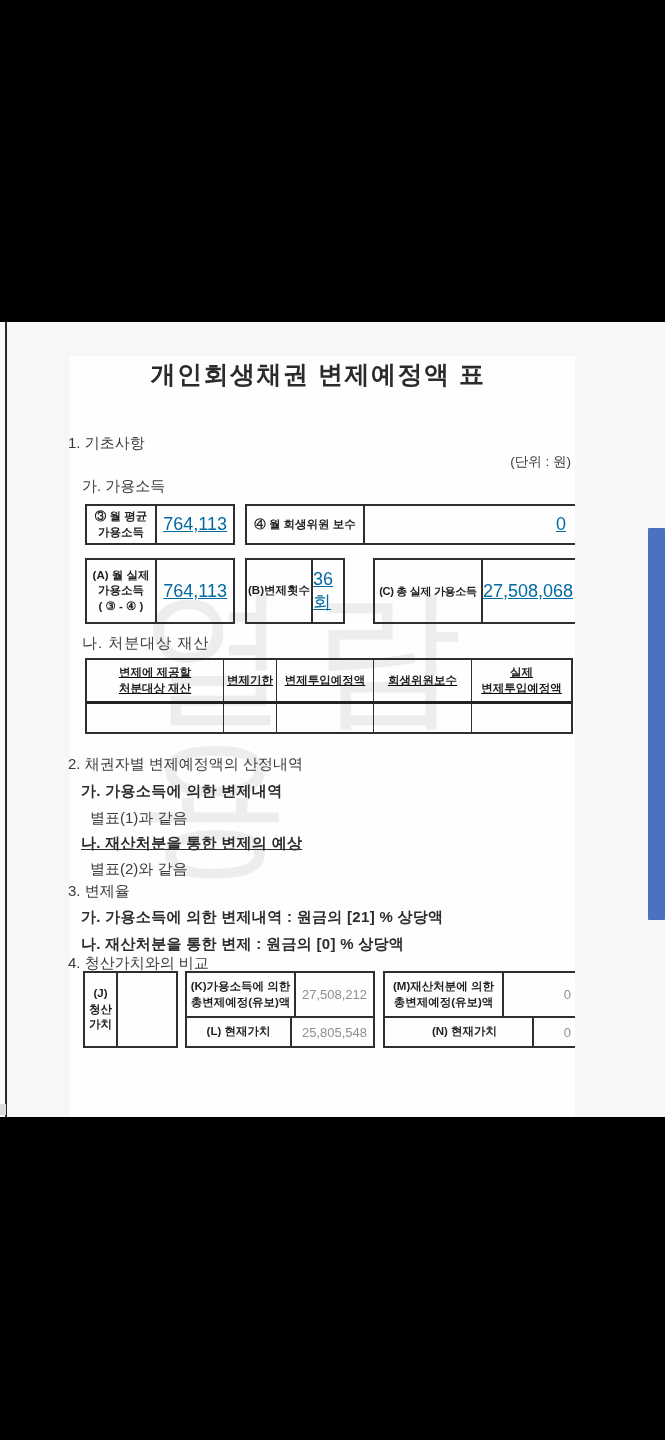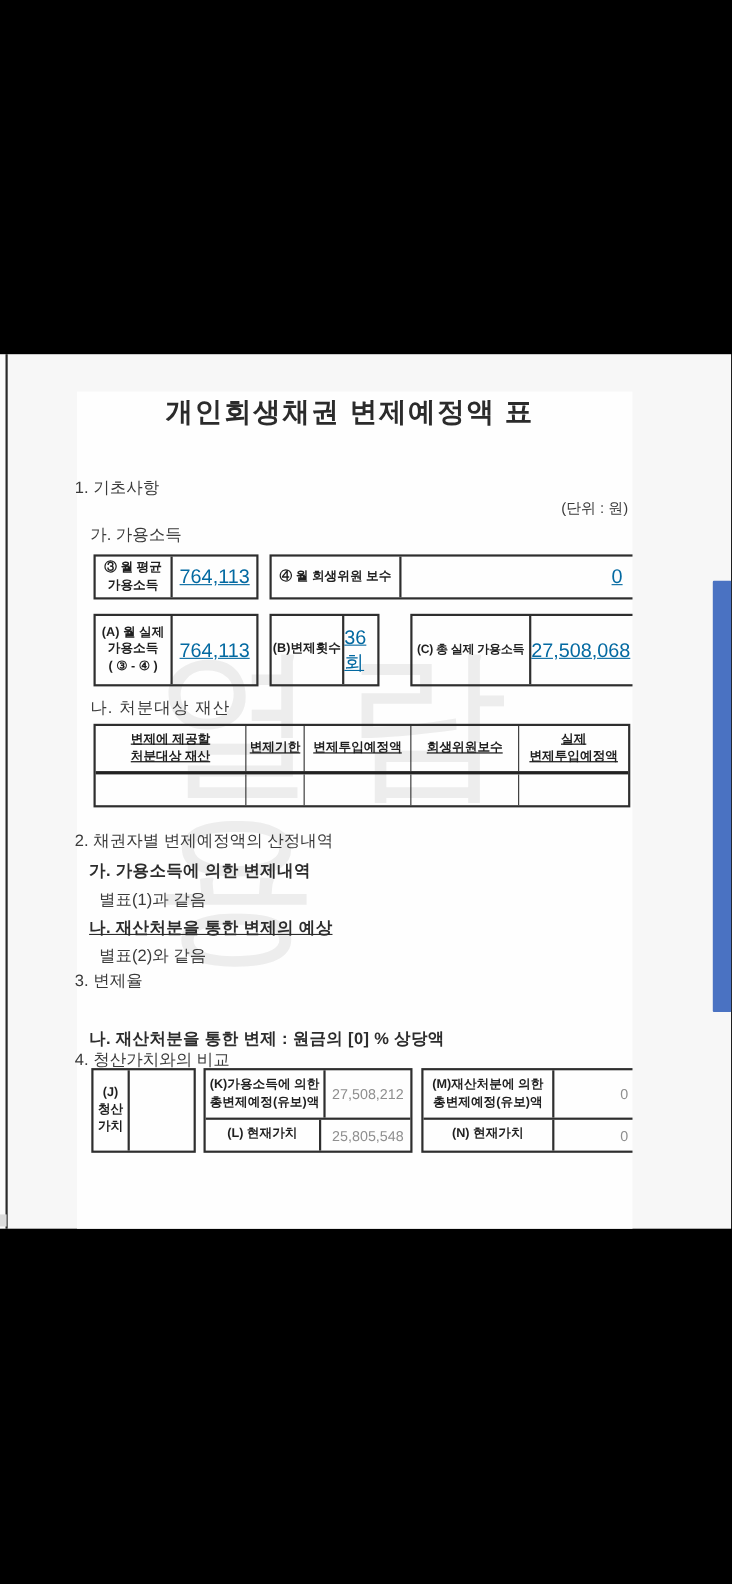--- a/index.html
+++ b/index.html
@@ -123,20 +123,21 @@
         <div class="c w4"></div>
       </div>
     </div>
 
     <div class="abs sec num" style="left:60px;top:433px;">2. 채권자별 변제예정액의 산정내역</div>
     <div class="abs sec boldish" style="left:73px;top:460px;">가. 가용소득에 의한 변제내역</div>
     <div class="abs sec" style="left:82px;top:487px;">별표(1)과 같음</div>
     <div class="abs sec boldish" style="left:73px;top:512px;text-decoration:underline;">나. 재산처분을 통한 변제의 예상</div>
     <div class="abs sec" style="left:82px;top:538px;">별표(2)와 같음</div>
     <div class="abs sec num" style="left:60px;top:560px;">3. 변제율</div>
+    <div class="abs sec boldish" style="left:73px;top:586px;">가. 가용소득에 의한 변제내역 : 원금의 [21] % 상당액</div>
     <div class="abs sec boldish" style="left:73px;top:613px;">나. 재산처분을 통한 변제 : 원금의 [0] % 상당액</div>
     <div class="abs sec num" style="left:60px;top:632px;">4. 청산가치와의 비교</div>
 
     <div class="box" style="left:75px;top:649px;width:95px;height:77px;">
       <div class="lbl" style="width:33px;">(J)
 청산
 가치</div>
     </div>
 
     <div class="box" style="left:177px;top:649px;width:190px;height:77px;padding:0;">
@@ -154,21 +155,21 @@
     </div>
 
     <div class="box" style="left:375px;top:649px;width:214px;height:77px;padding:0;">
       <div class="split">
         <div class="r first">
           <div class="lbl2" style="width:119px;">(M)재산처분에 의한
 총변제예정(유보)액</div>
           <div class="val2" style="padding-right:24px;">0</div>
         </div>
         <div class="r">
-          <div class="lbl2" style="width:119px;">(N) 현재가치</div>
+          <div class="lbl2" style="width:137px;margin-left:12px;">(N) 현재가치</div>
           <div class="val2" style="padding-right:24px;">0</div>
         </div>
       </div>
     </div>
 
   </div>
 
   <div class="scroll-thumb" style="background: rgb(74, 114, 194);"></div>
 </div>
 

